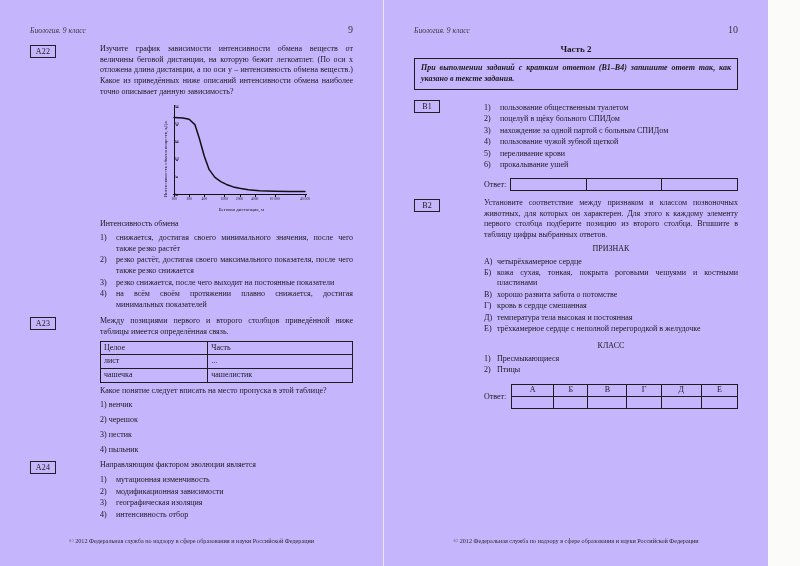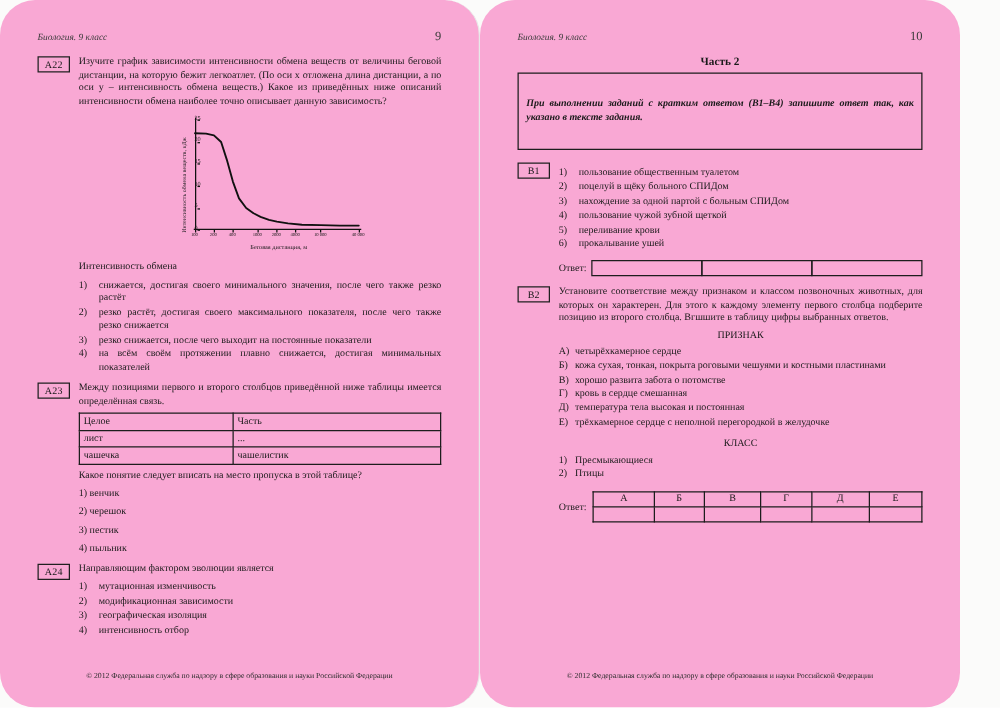--- a/index.html
+++ b/index.html
@@ -8,32 +8,31 @@
     width: 800px; height: 566px;
     background: #ffffff;
     font-family: "Liberation Serif", "DejaVu Serif", serif;
     color: #1a1a1a;
     overflow: hidden;
   }
   .spread { display: flex; width: 800px; height: 566px; background:#fbfbfa; }
   .page {
     position: relative;
     width: 384px; height: 566px;
-    background: #f9a8d4;
+    background: #c4b5fd;
     padding: 24px 30px 10px 30px;
-    border-radius: 28px;
   }
   .page.left { border-right: 1px solid #e8e8e8; }
   .page-head {
     display: flex; justify-content: space-between; align-items: baseline;
     font-size: 7.5px; font-style: italic; color: #3a3a3a;
     border-bottom: none; margin-bottom: 9px;
   }
   .page-head .pg-num { font-size: 10px; font-style: normal; }
-  .q-block { display: flex; margin-bottom: 5px; }
+  .q-block { display: flex; margin-bottom: 5px; gap: 37px; }
   .q-code {
     flex: 0 0 auto; width: 26px; height: 13px; margin-right: 7px; margin-top: 1px;
     border: 1px solid #202020; font-size: 8px; line-height: 11px;
     text-align: center; font-family: "Liberation Serif", serif; letter-spacing: .2px;
   }
   .q-body { flex: 1 1 auto; font-size: 8px; line-height: 1.34; text-align: justify; }
   ol.opts { list-style: none; margin: 4px 0 0 0; padding: 0; }
   ol.opts li { display: flex; font-size: 8px; line-height: 1.32; margin-bottom: 1px; }
   ol.opts li .num { flex: 0 0 16px; }
   ol.opts li .txt { flex: 1 1 auto; text-align: justify; }
@@ -59,21 +58,21 @@
   .xaxis-title { position: absolute; left: 30px; right: 0; bottom: 1px;
                  text-align: center; font-size: 5px; }
   .subcap { font-size: 8px; margin: 2px 0 1px 0; }
   
   table.grid { border-collapse: collapse; width: 100%; margin: 3px 0 3px 0; }
   table.grid td, table.grid th {
     border: 1px solid #1d1d1d; font-size: 8px; padding: 1px 3px;
     font-weight: normal; text-align: left; height: 12px;
   }
   .callout {
-    border: 1px solid #1d1d1d; padding: 19px 6px; margin: 2px 0 9px 0;
+    border: 1px solid #1d1d1d; padding: 4px 6px; margin: 2px 0 9px 0;
     font-size: 8px; font-style: italic; font-weight: bold; line-height: 1.36; text-align: justify;
   }
   .part-title { text-align: center; font-size: 9px; font-weight: bold; margin: 4px 0 4px 0; }
   .ans-row { display: flex; align-items: center; margin: 7px 0 2px 0; }
   .ans-lbl { font-size: 8px; flex: 0 0 auto; padding-right: 5px; padding-top: 2px; }
   .ans-cells { display: flex; flex: 1 1 auto; }
   .ans-cells .cell { flex: 1 1 0; height: 13px; border: 1px solid #1d1d1d; margin-left: -1px; }
   .match { display: flex; gap: 6px; margin-top: 3px; flex-direction: column; }
   .match .col { flex: 1 1 0; }
   .match .col-head { text-align: center; font-size: 8px; margin-bottom: 2px; }

